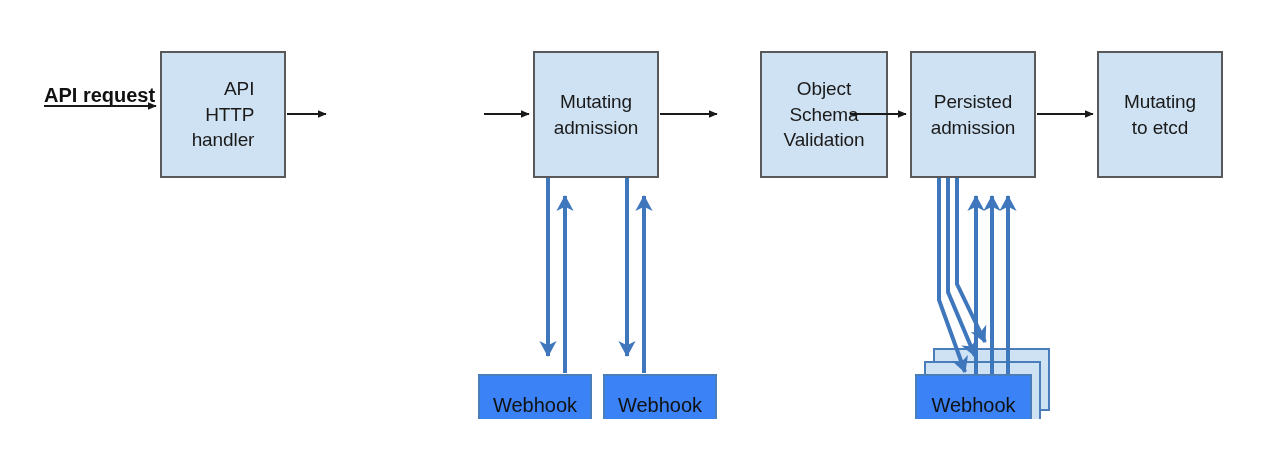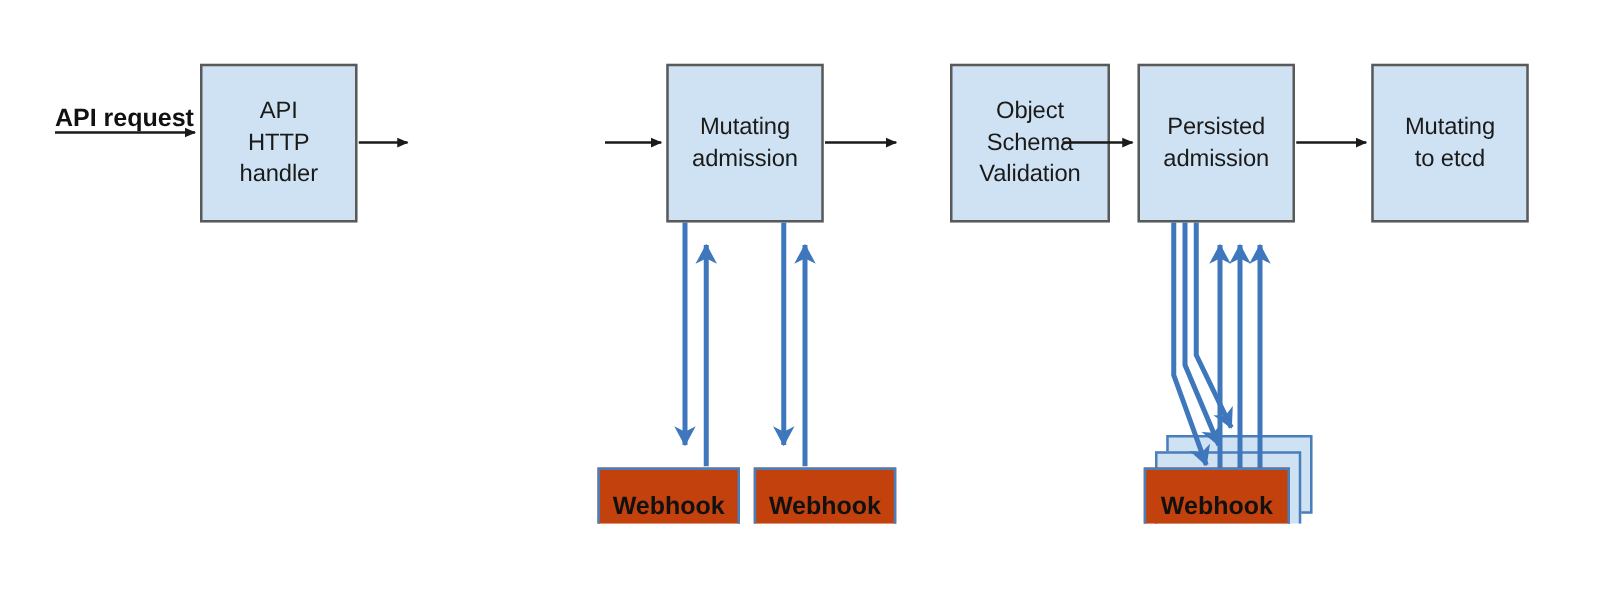--- a/index.html
+++ b/index.html
@@ -29,30 +29,30 @@
     color: #1a1a1a;
     font-size: 19px;
     line-height: 1.34;
     font-family: "Liberation Sans", sans-serif;
     letter-spacing: -0.1px;
   }
   .stage-box .label { white-space: pre-line; }
 
   .webhook-box {
     position: absolute;
-    background: #c2410c;
+    background: #3b82f6;
     border: 2px solid #4a7ebb;
     box-sizing: border-box;
     display: flex;
     align-items: center;
     justify-content: center;
     text-align: center;
     color: #111111;
     font-size: 20px;
-    font-weight: bold;
+    font-weight: normal;
     font-family: "Liberation Sans", sans-serif;
   }
   .webhook-ghost {
     position: absolute;
     background: #cfe2f3;
     border: 2px solid #4a7ebb;
     box-sizing: border-box;
   }
 
   .entry-label {
@@ -73,21 +73,21 @@
     pointer-events: none;
   }
 </style>
 </head>
 <body>
 
 <div id="canvas">
 
   <div class="entry-label" style="left:44px; top:84px;">API request</div>
 
-  <div class="stage-box" id="box-0" style="left: 160px; top: 51px; width: 126px; height: 127px;">
+  <div class="stage-box" id="box-0" style="left: 160px; top: 51px; width: 126px; height: 127px; text-align: right;">
     <span class="label">API
 HTTP
 handler</span>
   </div>
   <div class="stage-box" id="box-2" style="left: 533px; top: 51px; width: 126px; height: 127px;">
     <span class="label">Mutating
 admission</span>
   </div>
   <div class="stage-box" id="box-3" style="left: 721px; top: 51px; width: 128px; height: 127px; margin-left: 39px;">
     <span class="label">Object

